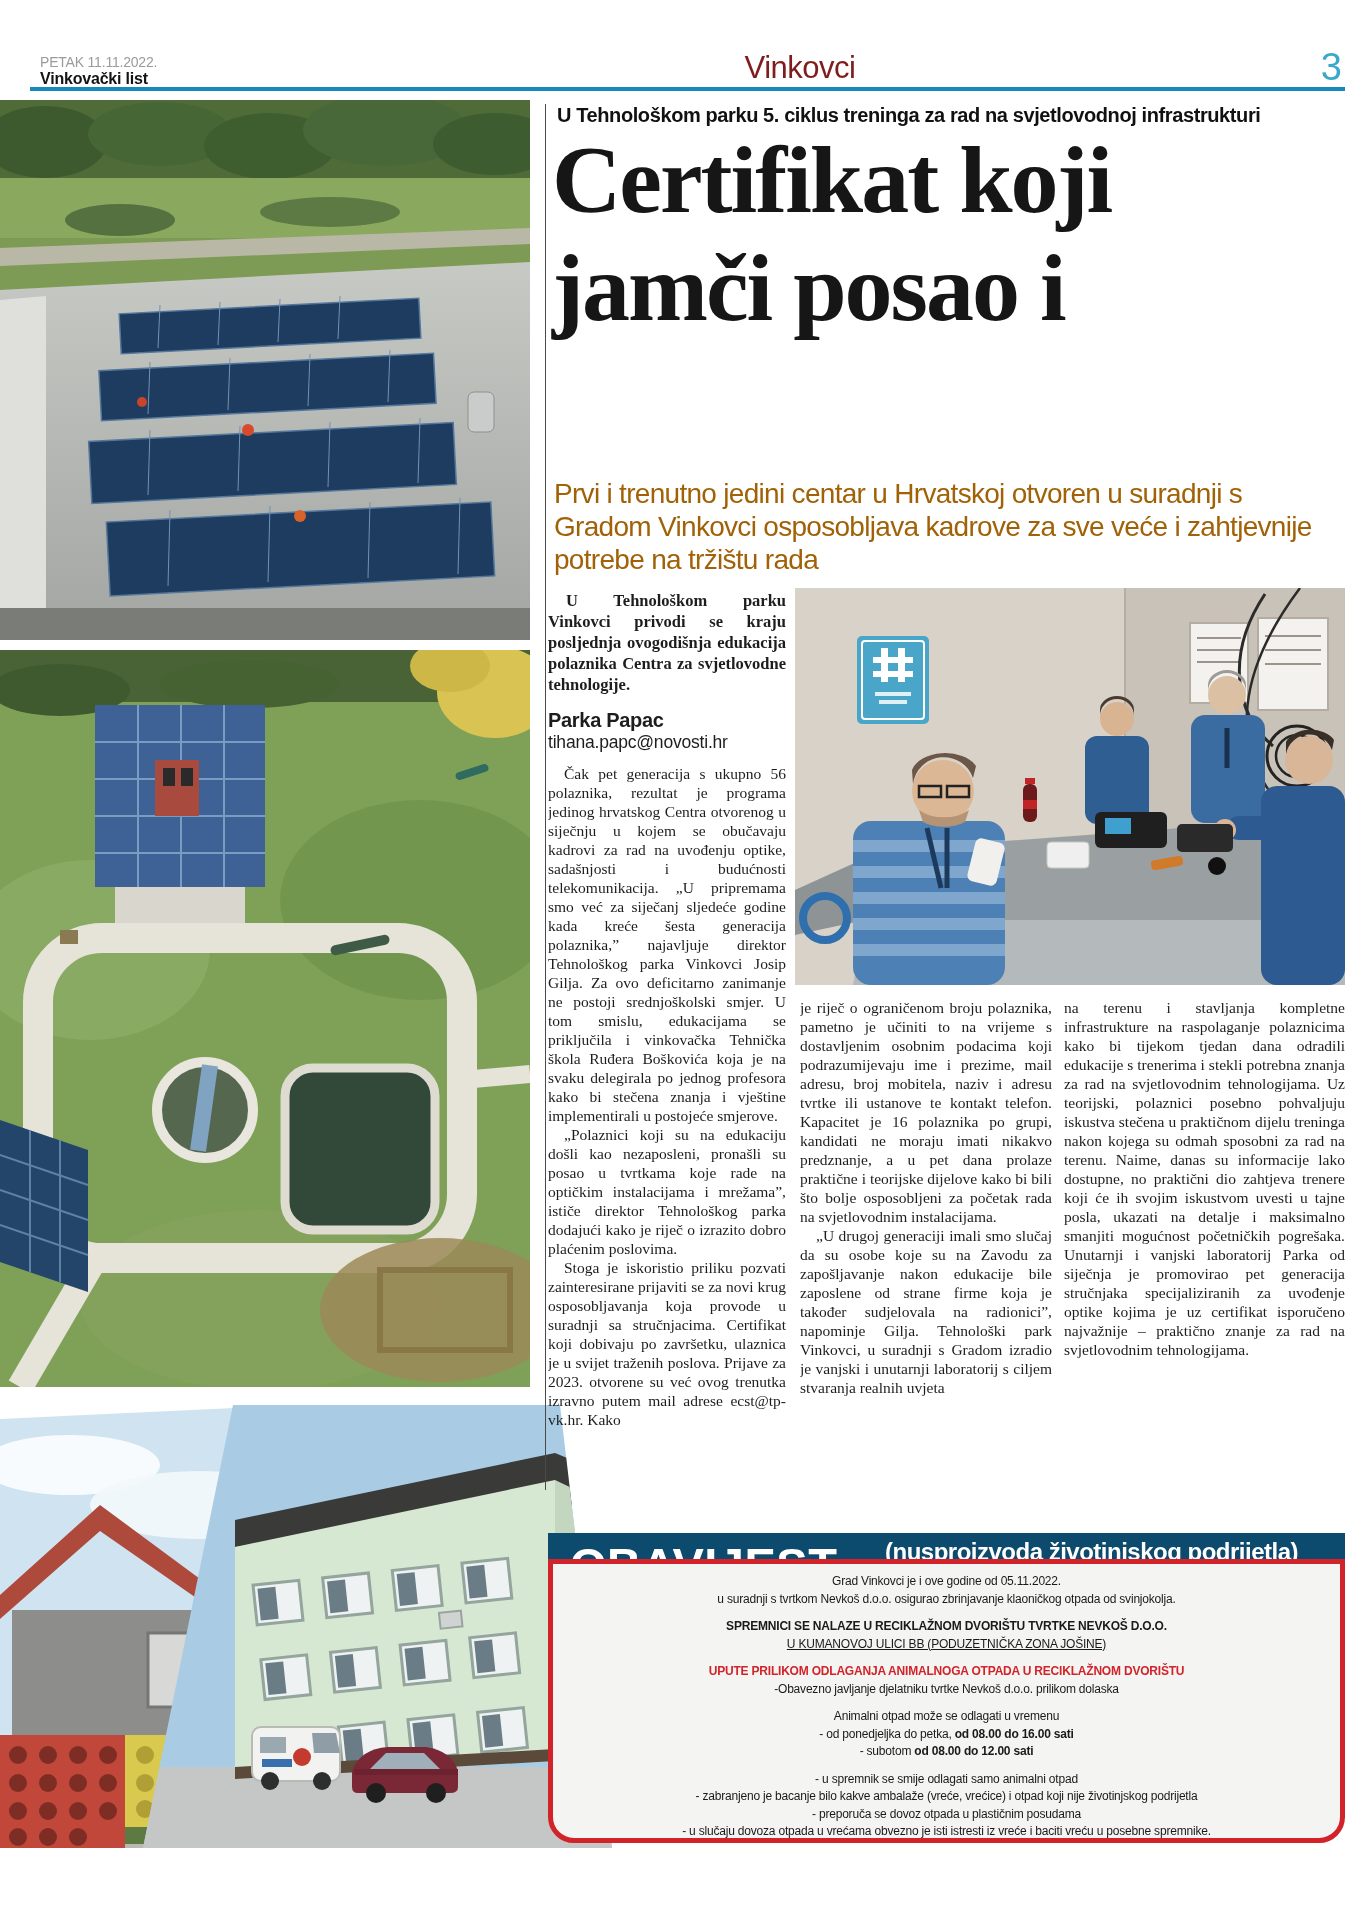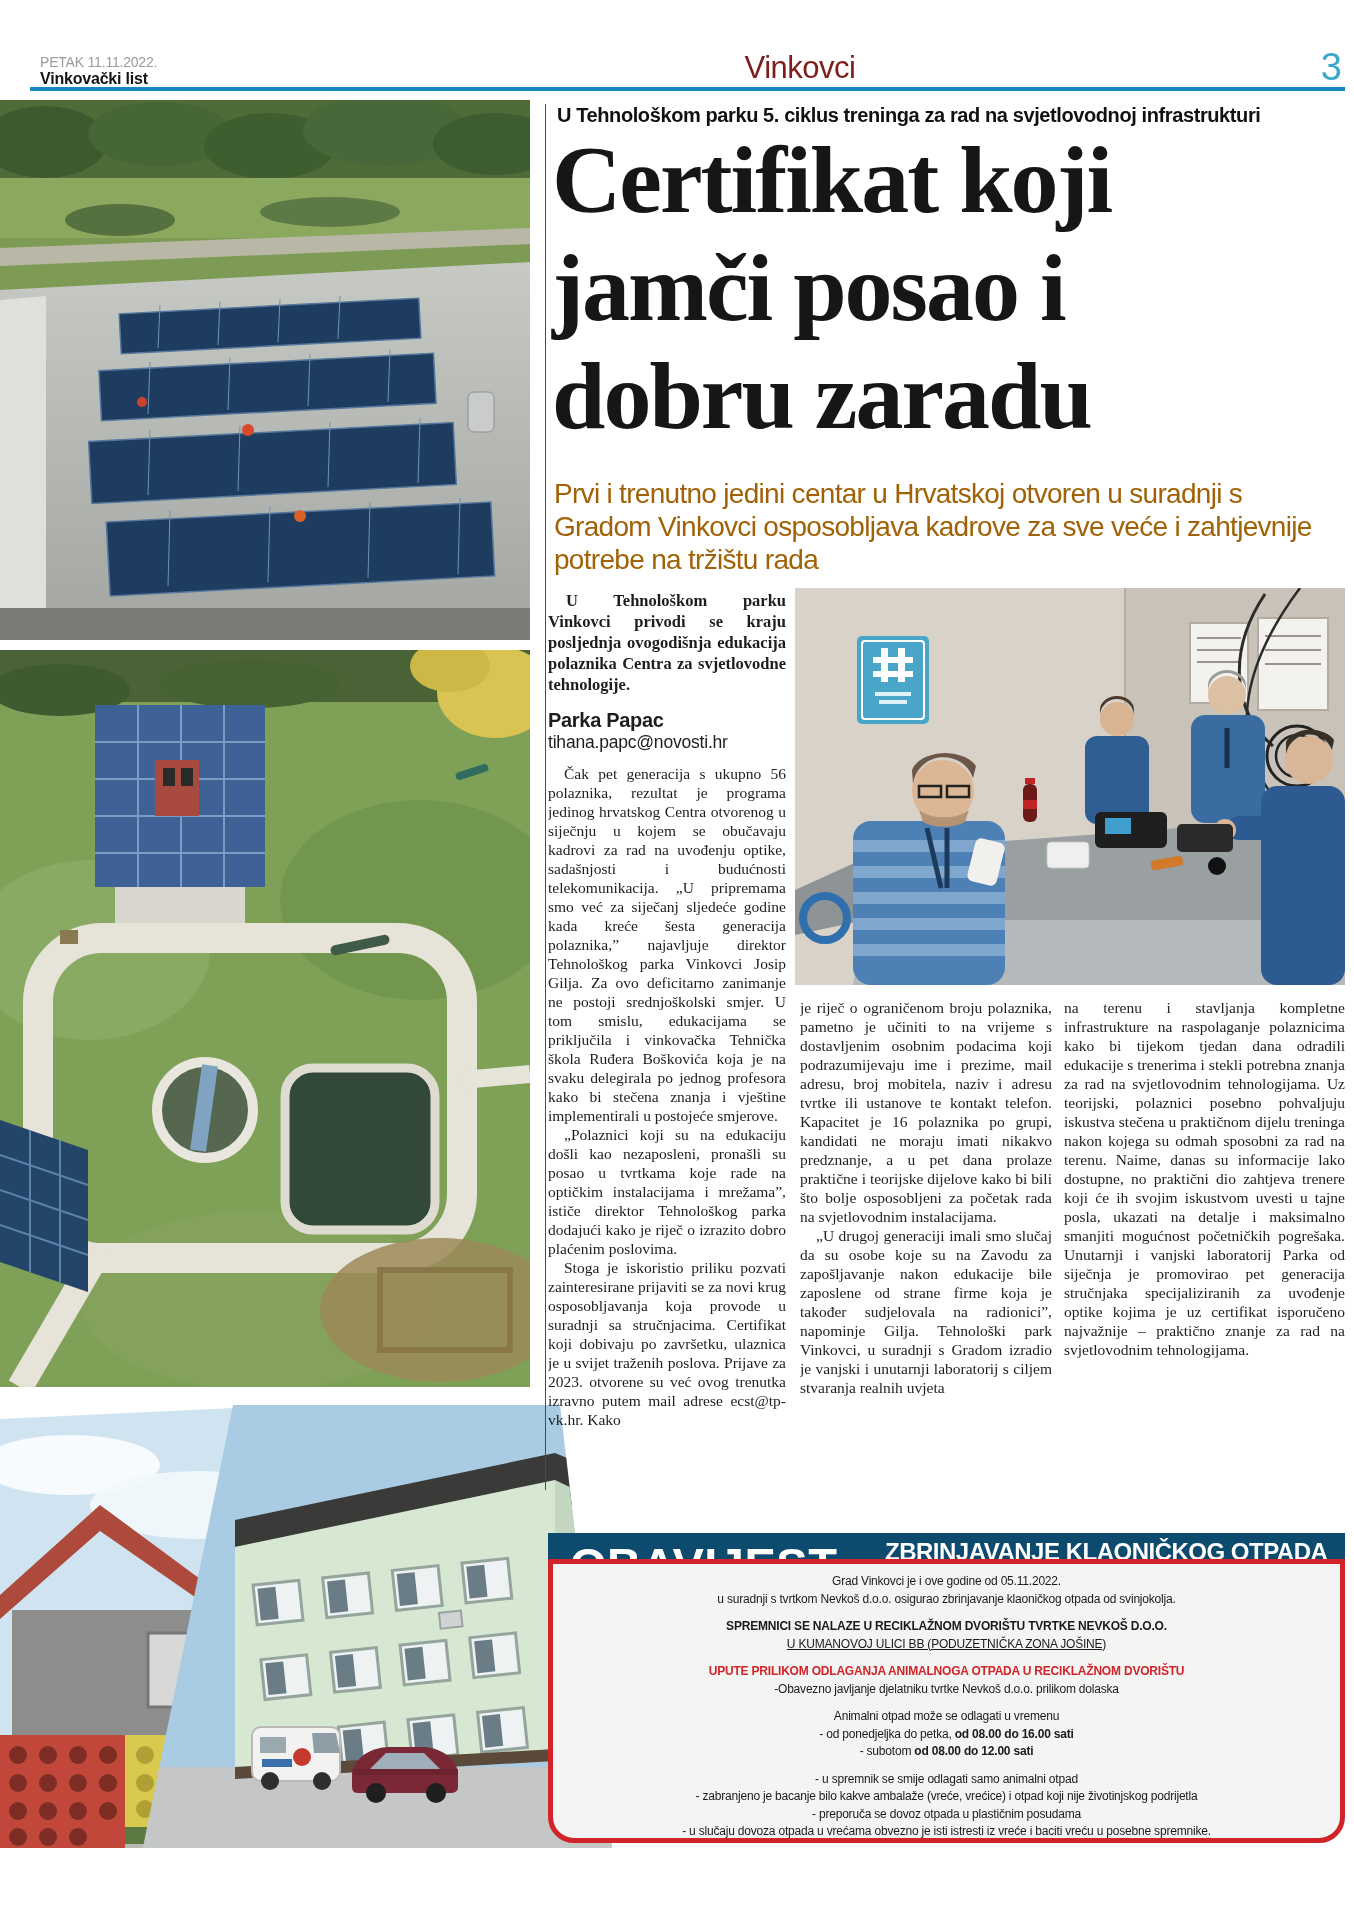--- a/index.html
+++ b/index.html
@@ -285,21 +285,20 @@
           </clipPath>
       </defs>
     </svg>
   </div>
 
   <div class="vrule"></div>
   <div class="kicker">U Tehnološkom parku 5. ciklus treninga za rad na svjetlovodnoj infrastrukturi</div>
   <div class="headline">
     <div>Certifikat koji</div>
     <div>jamči posao i</div>
-    <div>dobru zaradu</div>
   </div>
   <div class="subhead">Prvi i trenutno jedini centar u Hrvatskoj otvoren u suradnji s Gradom Vinkovci osposobljava kadrove za sve veće i zahtjevnije potrebe na tržištu rada</div>
 
   <div class="col col1">
     <p class="lead">U Tehnološkom parku Vinkovci privodi se kraju posljednja ovogodišnja edukacija polaznika Centra za svjetlovodne tehnologije.</p>
     <p class="byline-name">Parka Papac</p>
     <p class="byline-email">tihana.papc@novosti.hr</p>
     <p class="body">Čak pet generacija s ukupno 56 polaznika, rezultat je programa jedinog hrvatskog Centra otvorenog u siječnju u kojem se obučavaju kadrovi za rad na uvođenju optike, sadašnjosti i budućnosti telekomunikacija. „U pripremama smo već za siječanj sljedeće godine kada kreće šesta generacija polaznika,” najavljuje direktor Tehnološkog parka Vinkovci Josip Gilja. Za ovo deficitarno zanimanje ne postoji srednjoškolski smjer. U tom smislu, edukacijama se priključila i vinkovačka Tehnička škola Ruđera Boškovića koja je na svaku delegirala po jednog profesora kako bi stečena znanja i vještine implementirali u postojeće smjerove.</p>
     <p class="body">„Polaznici koji su na edukaciju došli kao nezaposleni, pronašli su posao u tvrtkama koje rade na optičkim instalacijama i mrežama”, ističe direktor Tehnološkog parka dodajući kako je riječ o izrazito dobro plaćenim poslovima.</p>
     <p class="body">Stoga je iskoristio priliku pozvati zainteresirane prijaviti se za novi krug osposobljavanja koja provode u suradnji sa stručnjacima. Certifikat koji dobivaju po završetku, ulaznica je u svijet traženih poslova. Prijave za 2023. otvorene su već ovog trenutka izravno putem mail adrese ecst@tp-vk.hr. Kako</p>
@@ -398,21 +397,20 @@
     <p class="body">„U drugoj generaciji imali smo slučaj da su osobe koje su na Zavodu za zapošljavanje nakon edukacije bile zaposlene od strane firme koja je također sudjelovala na radionici”, napominje Gilja. Tehnološki park Vinkovci, u suradnji s Gradom izradio je vanjski i unutarnji laboratorij s ciljem stvaranja realnih uvjeta</p>
   </div>
 
   <div class="col col3">
     <p class="body" style="text-indent:0">na terenu i stavljanja kompletne infrastrukture na raspolaganje polaznicima kako bi tijekom tjedan dana odradili edukacije s trenerima i stekli potrebna znanja za rad na svjetlovodnim tehnologijama. Uz teorijski, polaznici posebno pohvaljuju iskustva stečena u praktičnom dijelu treninga nakon kojega su odmah sposobni za rad na terenu. Naime, danas su informacije lako dostupne, no praktični dio zahtjeva trenere koji će ih svojim iskustvom uvesti u tajne posla, ukazati na detalje i maksimalno smanjiti mogućnost početničkih pogrešaka. Unutarnji i vanjski laboratorij Parka od siječnja je promovirao pet generacija stručnjaka specijaliziranih za uvođenje optike kojima je uz certifikat isporučeno najvažnije – praktično znanje za rad na svjetlovodnim tehnologijama.</p>
   </div>
 
   <div class="notice-head">
     <div class="obavijest">OBAVIJEST</div>
     <div class="notice-head-right">
-      <div>ZBRINJAVANJE KLAONIČKOG OTPADA</div>
       <div>(nusproizvoda životinjskog podrijetla)</div>
     </div>
   </div>
 
   <div class="notice-body">
     <div class="ng">
       <div>Grad Vinkovci je i ove godine od 05.11.2022.</div>
       <div>u suradnji s tvrtkom Nevkoš d.o.o. osigurao zbrinjavanje klaoničkog otpada od svinjokolja.</div>
     </div>
     <div class="ng">

